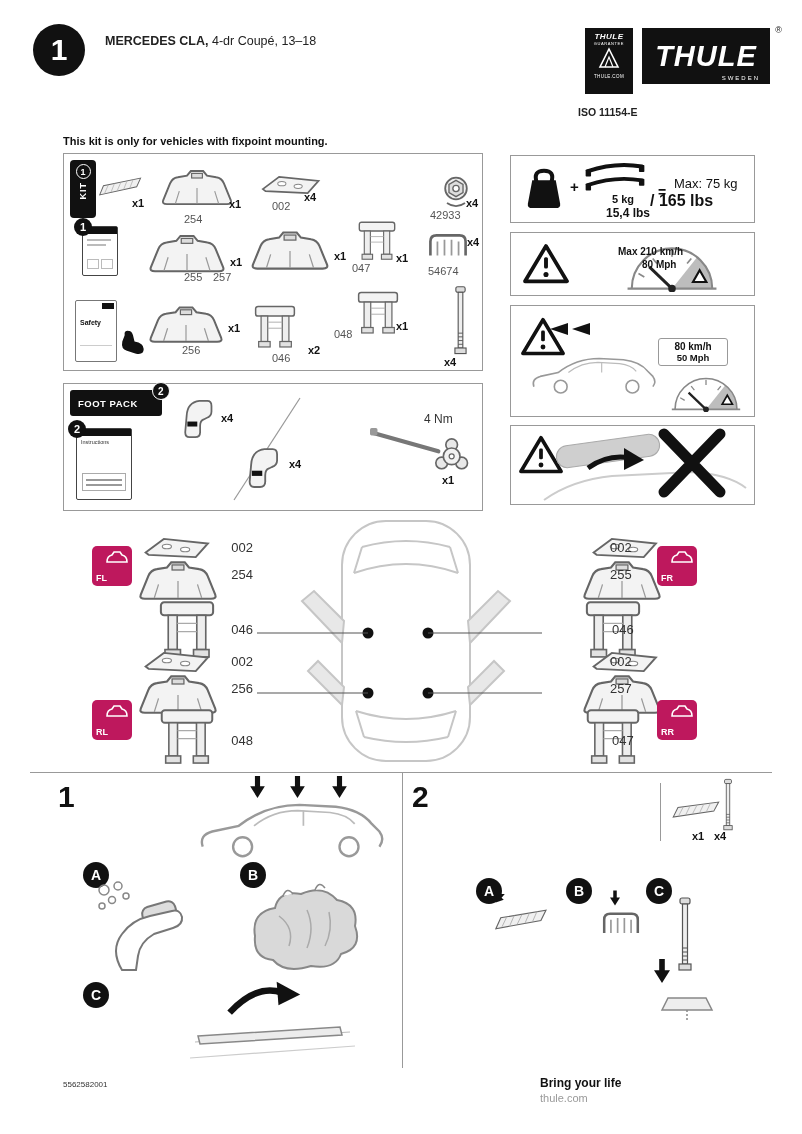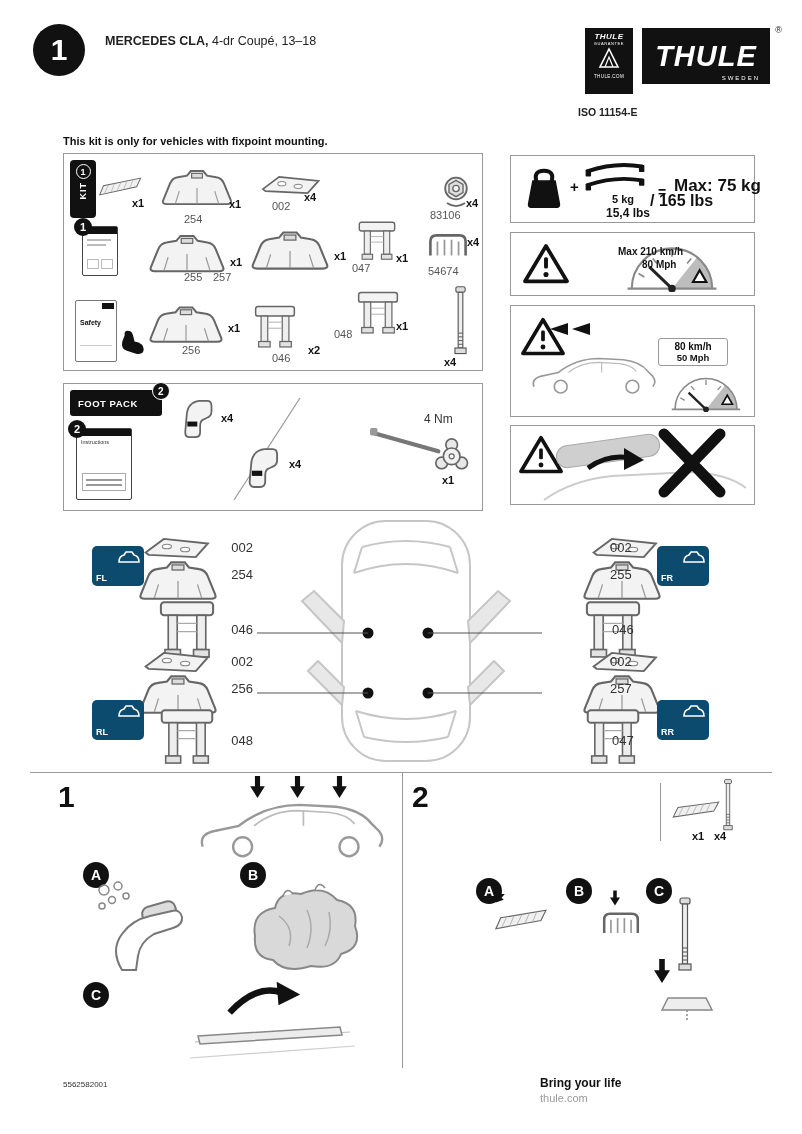--- a/index.html
+++ b/index.html
@@ -46,21 +46,21 @@
   .bk-sketch{position:absolute;left:5px;right:5px;bottom:8px;height:18px;border:1px solid #aaa}
   .bk-sketch:before{content:"";position:absolute;left:3px;right:3px;top:5px;height:2px;background:#999}
   .bk-sketch:after{content:"";position:absolute;left:3px;right:3px;top:10px;height:2px;background:#999}
   .safety-card{position:absolute;background:#fff;border:1.2px solid #777;border-radius:2px}
   .sc-tab{position:absolute;top:2px;right:2px;width:12px;height:6px;background:#111}
   .sc-label{position:absolute;top:18px;left:4px;font-size:7px;font-weight:700;color:#111}
   .sc-row{position:absolute;bottom:6px;left:4px;right:4px;height:10px;border-top:1px solid #ccc}
   .marker{position:absolute;width:26px;height:26px;border-radius:50%;background:#111;color:#fff;
           font-weight:700;font-size:14px;display:flex;align-items:center;justify-content:center}
   .step-num{position:absolute;font-size:30px;font-weight:700;color:#111}
-  .corner-badge{position:absolute;width:52px;height:40px;background:#0c4a6e;border-radius:5px}
+  .corner-badge{position:absolute;width:40px;height:40px;background:#be185d;border-radius:5px}
   .cb-label{position:absolute;left:4px;bottom:3px;color:#fff;font-size:9px;font-weight:700}
   .cb-car{position:absolute;right:3px;top:4px;width:24px;height:14px}
   .hline{position:absolute;background:#999;height:1px}
   .vline{position:absolute;background:#999;width:1px}
   .b-sm{font-weight:700;font-size:11px;color:#111;position:absolute}
   .b-xs{font-weight:700;font-size:12px;color:#111;position:absolute}
   .speedtxt{position:absolute;font-size:10px;font-weight:700;color:#111;white-space:nowrap}
   .speed-box{position:absolute;border:1px solid #999;border-radius:3px;text-align:center;padding:2px 4px;background:#fff}
   .footer-code{position:absolute;font-size:8px;color:#333}
   .tagline{font-size:12px;font-weight:700;color:#111}
@@ -227,21 +227,21 @@
   <svg class="abs" style="left:256px;top:172px" width="68" height="26" viewBox="0 0 100 36">
       <use href="#sym-plate"></use>
     </svg>
   <span class="plabel" style="left:272px;top:200px">002</span>
   <span class="qty" style="left:304px;top:191px">x4</span>
 
   <svg class="abs" style="left:438px;top:174px" width="36" height="38" viewBox="0 0 40 40">
       <use href="#sym-nut"></use>
     </svg>
   <span class="qty" style="left:466px;top:197px">x4</span>
-  <span class="plabel" style="left:430px;top:209px">83106</span>
+  <span class="plabel" style="left:430px;top:209px">42933</span>
 
   <div class="booklet" style="left:82px;top:226px;width:36px;height:50px">
     <div class="bk-bar"></div>
     <div class="bk-line" style="top:12px;width:70%"></div>
     <div class="bk-line" style="top:17px;width:55%"></div>
     <div class="bk-box" style="left:4px"></div>
     <div class="bk-box" style="right:4px"></div>
   </div>
   <div class="num-badge" style="left:74px;top:218px">1</div>
 
@@ -304,21 +304,21 @@
   <svg class="abs" style="left:522px;top:164px" width="44" height="50" viewBox="0 0 60 58">
       <use href="#sym-weight"></use>
     </svg>
   <span class="abs" style="left:570px;top:178px;font-size:15px;font-weight:700">+</span>
   <svg class="abs" style="left:584px;top:158px" width="62" height="34" viewBox="0 0 80 44">
       <use href="#sym-loadbars"></use>
     </svg>
   <span class="b-sm" style="left:612px;top:193px">5 kg</span>
   <span class="b-xs" style="left:606px;top:206px">15,4 lbs</span>
   <span class="abs" style="left:658px;top:184px;font-size:14px;font-weight:700">=</span>
-  <span class="abs" style="left:674px;top:176px;font-size:17px;font-weight:700">Max: 75 kg</span>
+  <span class="abs" style="left:674px;top:176px;font-size:13px;font-weight:400">Max: 75 kg</span>
   <span class="abs" style="left:650px;top:192px;font-size:16px;font-weight:700">/ 165 lbs</span>
 
   <div class="box" style="left:510px;top:232px;width:245px;height:64px"></div>
   <svg class="abs" style="left:522px;top:242px" width="48" height="44" viewBox="0 0 64 58">
       <use href="#sym-warntri"></use>
     </svg>
   <svg class="abs" style="left:608px;top:240px" width="128" height="52" viewBox="0 0 110 62">
       <use href="#sym-speedo"></use>
     </svg>
   <span class="speedtxt" style="left:618px;top:246px">Max 210 km/h</span>

